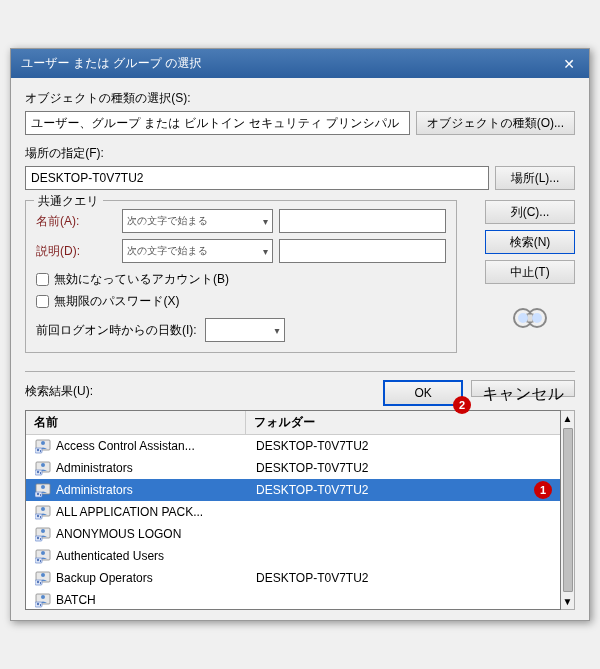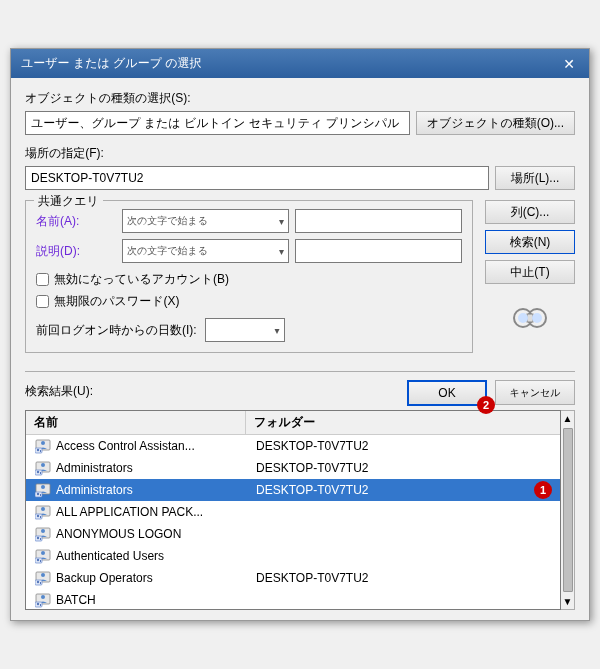--- a/index.html
+++ b/index.html
@@ -87,21 +87,21 @@
     }
     .query-grid {
       display: grid;
       grid-template-columns: 80px 1fr 1fr;
       gap: 6px 6px;
       margin-bottom: 8px;
     }
     .query-label {
       font-size: 12px;
       line-height: 24px;
-      color: #6d28d9;
+      color: #7f1d1d;
     }
     .select-combo {
       border: 1px solid #7a7a7a;
       background: white;
       padding: 2px 4px;
       font-size: 12px;
       height: 24px;
       display: flex;
       align-items: center;
       justify-content: space-between;
@@ -116,21 +116,21 @@
     }
     .checkbox-row input[type=checkbox] { width: 13px; height: 13px; }
     .right-buttons {
       display: flex;
       flex-direction: column;
       gap: 6px;
       margin-left: 6px;
     }
     .search-area {
       display: flex;
-      gap: 6px;
+      gap: 22px;
     }
     .search-form {
       flex: 1;
     }
     .divider {
       border: none;
       border-top: 1px solid #adadad;
       margin: 8px 0;
     }
     .result-section-label {
@@ -231,23 +231,23 @@
       cursor: pointer;
       height: 26px;
       font-family: 'Segoe UI', Meiryo, sans-serif;
       min-width: 80px;
       position: relative;
     }
     .btn-cancel {
       background: linear-gradient(to bottom, #f5f5f5, #e0e0e0);
       border: 1px solid #adadad;
       padding: 3px 10px;
-      font-size: 10px;
-      cursor: pointer;
-      height: 25px;
+      font-size: 16px;
+      cursor: pointer;
+      height: 17px;
       font-family: Liberation Serif, serif;
       min-width: 80px;
     }
     .badge-circle-ok {
       display: inline-flex;
       align-items: center;
       justify-content: center;
       width: 18px;
       height: 18px;
       background: #cc0000;

